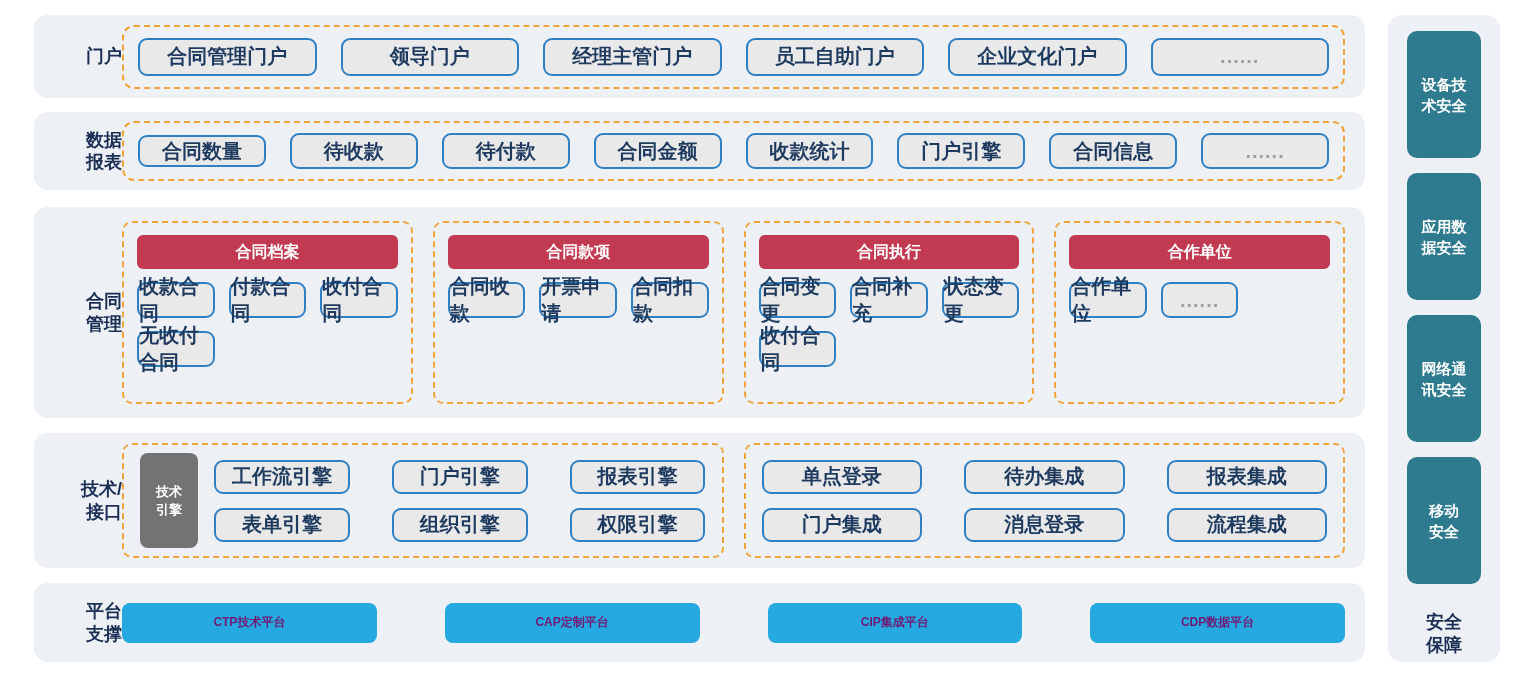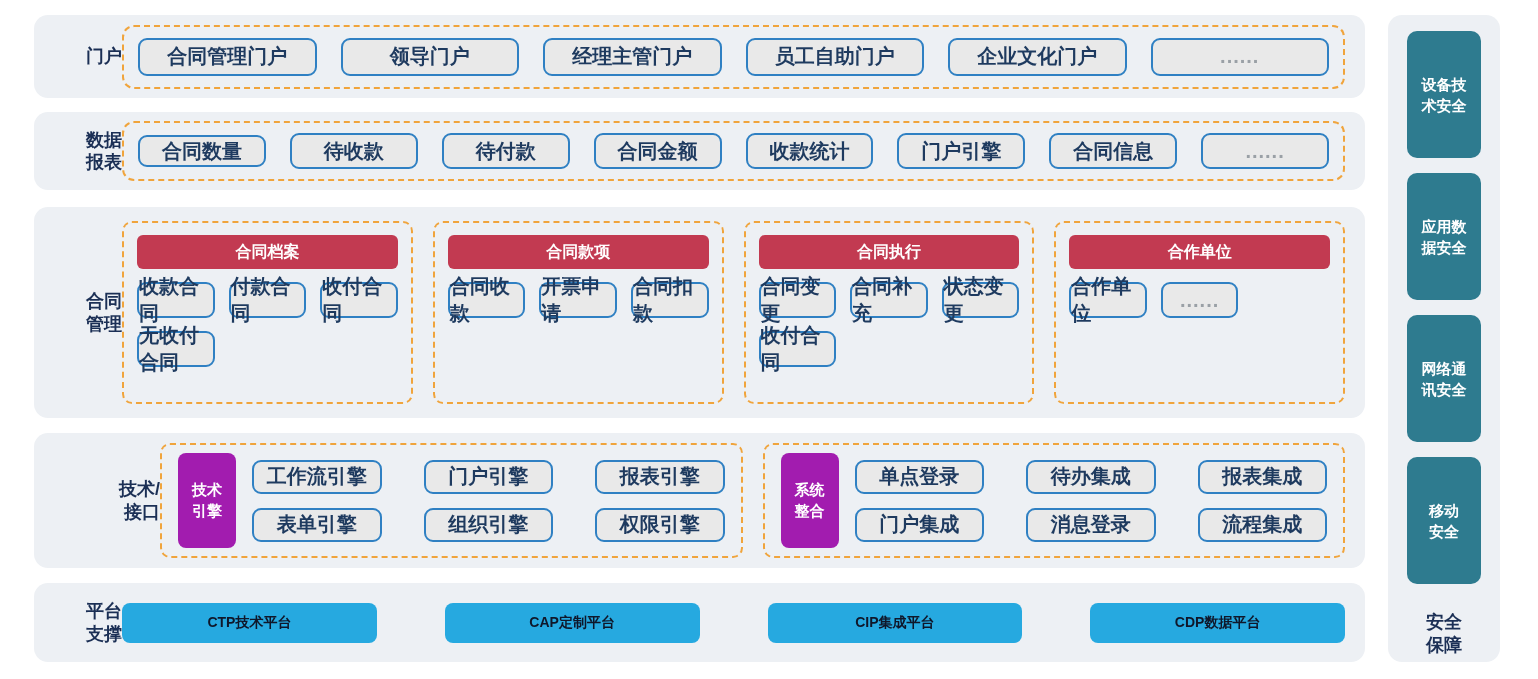--- a/index.html
+++ b/index.html
@@ -22,29 +22,29 @@
   .groups{flex:1;display:flex;gap:20px;}
   .group-dashed{flex:1;border:2px dashed #f0a43c;border-radius:10px;box-sizing:border-box;
                 padding:12px 13px;display:flex;flex-direction:column;}
   .group-header{height:34px;background:#c23a51;border-radius:6px;color:#ffffff;
                 font-size:16px;font-weight:bold;display:flex;align-items:center;
                 justify-content:center;margin-bottom:13px;}
   .cgrid{display:grid;grid-template-columns:1fr 1fr 1fr;gap:13px 14px;align-content:start;}
   .cgrid .chip{height:36px;}
 
   .tech-group{flex-direction:row;align-items:center;gap:16px;padding:10px 16px;height:115px;}
-  .tag{flex:none;width:58px;height:95px;background:#a21caf;border-radius:8px;color:#ffffff;
-       font-size:15px;font-weight:bold;display:flex;align-items:center;justify-content:center;
+  .tag{flex:none;width:58px;height:95px;background:#737373;border-radius:8px;color:#ffffff;
+       font-size:13px;font-weight:bold;display:flex;align-items:center;justify-content:center;
        text-align:center;line-height:1.35;}
   .tgrid{flex:1;display:grid;grid-template-columns:repeat(3,1fr);column-gap:42px;row-gap:14px;}
   .tgrid .chip{height:34px;}
 
   .plat-row{flex:1;display:flex;gap:68px;align-items:center;}
-  .plat-btn{flex:1;height:40px;background:#26a9e0;border-radius:8px;color:#0f172a;
-            font-size:14px;font-weight:bold;display:flex;align-items:center;justify-content:center;}
+  .plat-btn{flex:1;height:40px;background:#26a9e0;border-radius:8px;color:#701a75;
+            font-size:12px;font-weight:bold;display:flex;align-items:center;justify-content:center;}
 
   .security-panel{position:absolute;left:1388px;top:15px;width:112px;height:647px;
                   background:#edf0f4;border-radius:14px;box-sizing:border-box;
                   display:flex;flex-direction:column;align-items:center;padding-top:16px;gap:15px;}
   .sec-box{width:74px;height:127px;background:#2e7b8f;border-radius:10px;color:#ffffff;
            font-size:15px;font-weight:bold;display:flex;align-items:center;justify-content:center;
            text-align:center;line-height:1.4;}
   .security-label{margin-top:12px;text-align:center;font-size:18px;font-weight:bold;
                   color:#1b2f55;line-height:1.25;}
 </style>
@@ -118,41 +118,39 @@
         <div class="group-header">合作单位</div>
         <div class="cgrid">
           <div class="chip">合作单位</div>
           <div class="chip muted">......</div>
         </div>
       </div>
 
     </div>
   </section>
 
-  <section class="band" style="top:433px;height:135px;padding-left:38px;">
+  <section class="band" style="top:433px;height:135px;">
     <div class="band-label prewrap">技术/
 接口</div>
     <div class="groups">
 
       <div class="group-dashed tech-group">
         <div class="tag prewrap">技术
 引擎</div>
         <div class="tgrid">
           <div class="chip">工作流引擎</div>
           <div class="chip">门户引擎</div>
           <div class="chip">报表引擎</div>
           <div class="chip">表单引擎</div>
           <div class="chip">组织引擎</div>
           <div class="chip">权限引擎</div>
         </div>
       </div>
 
       <div class="group-dashed tech-group">
-        <div class="tag prewrap">系统
-整合</div>
         <div class="tgrid">
           <div class="chip">单点登录</div>
           <div class="chip">待办集成</div>
           <div class="chip">报表集成</div>
           <div class="chip">门户集成</div>
           <div class="chip">消息登录</div>
           <div class="chip">流程集成</div>
         </div>
       </div>
 

